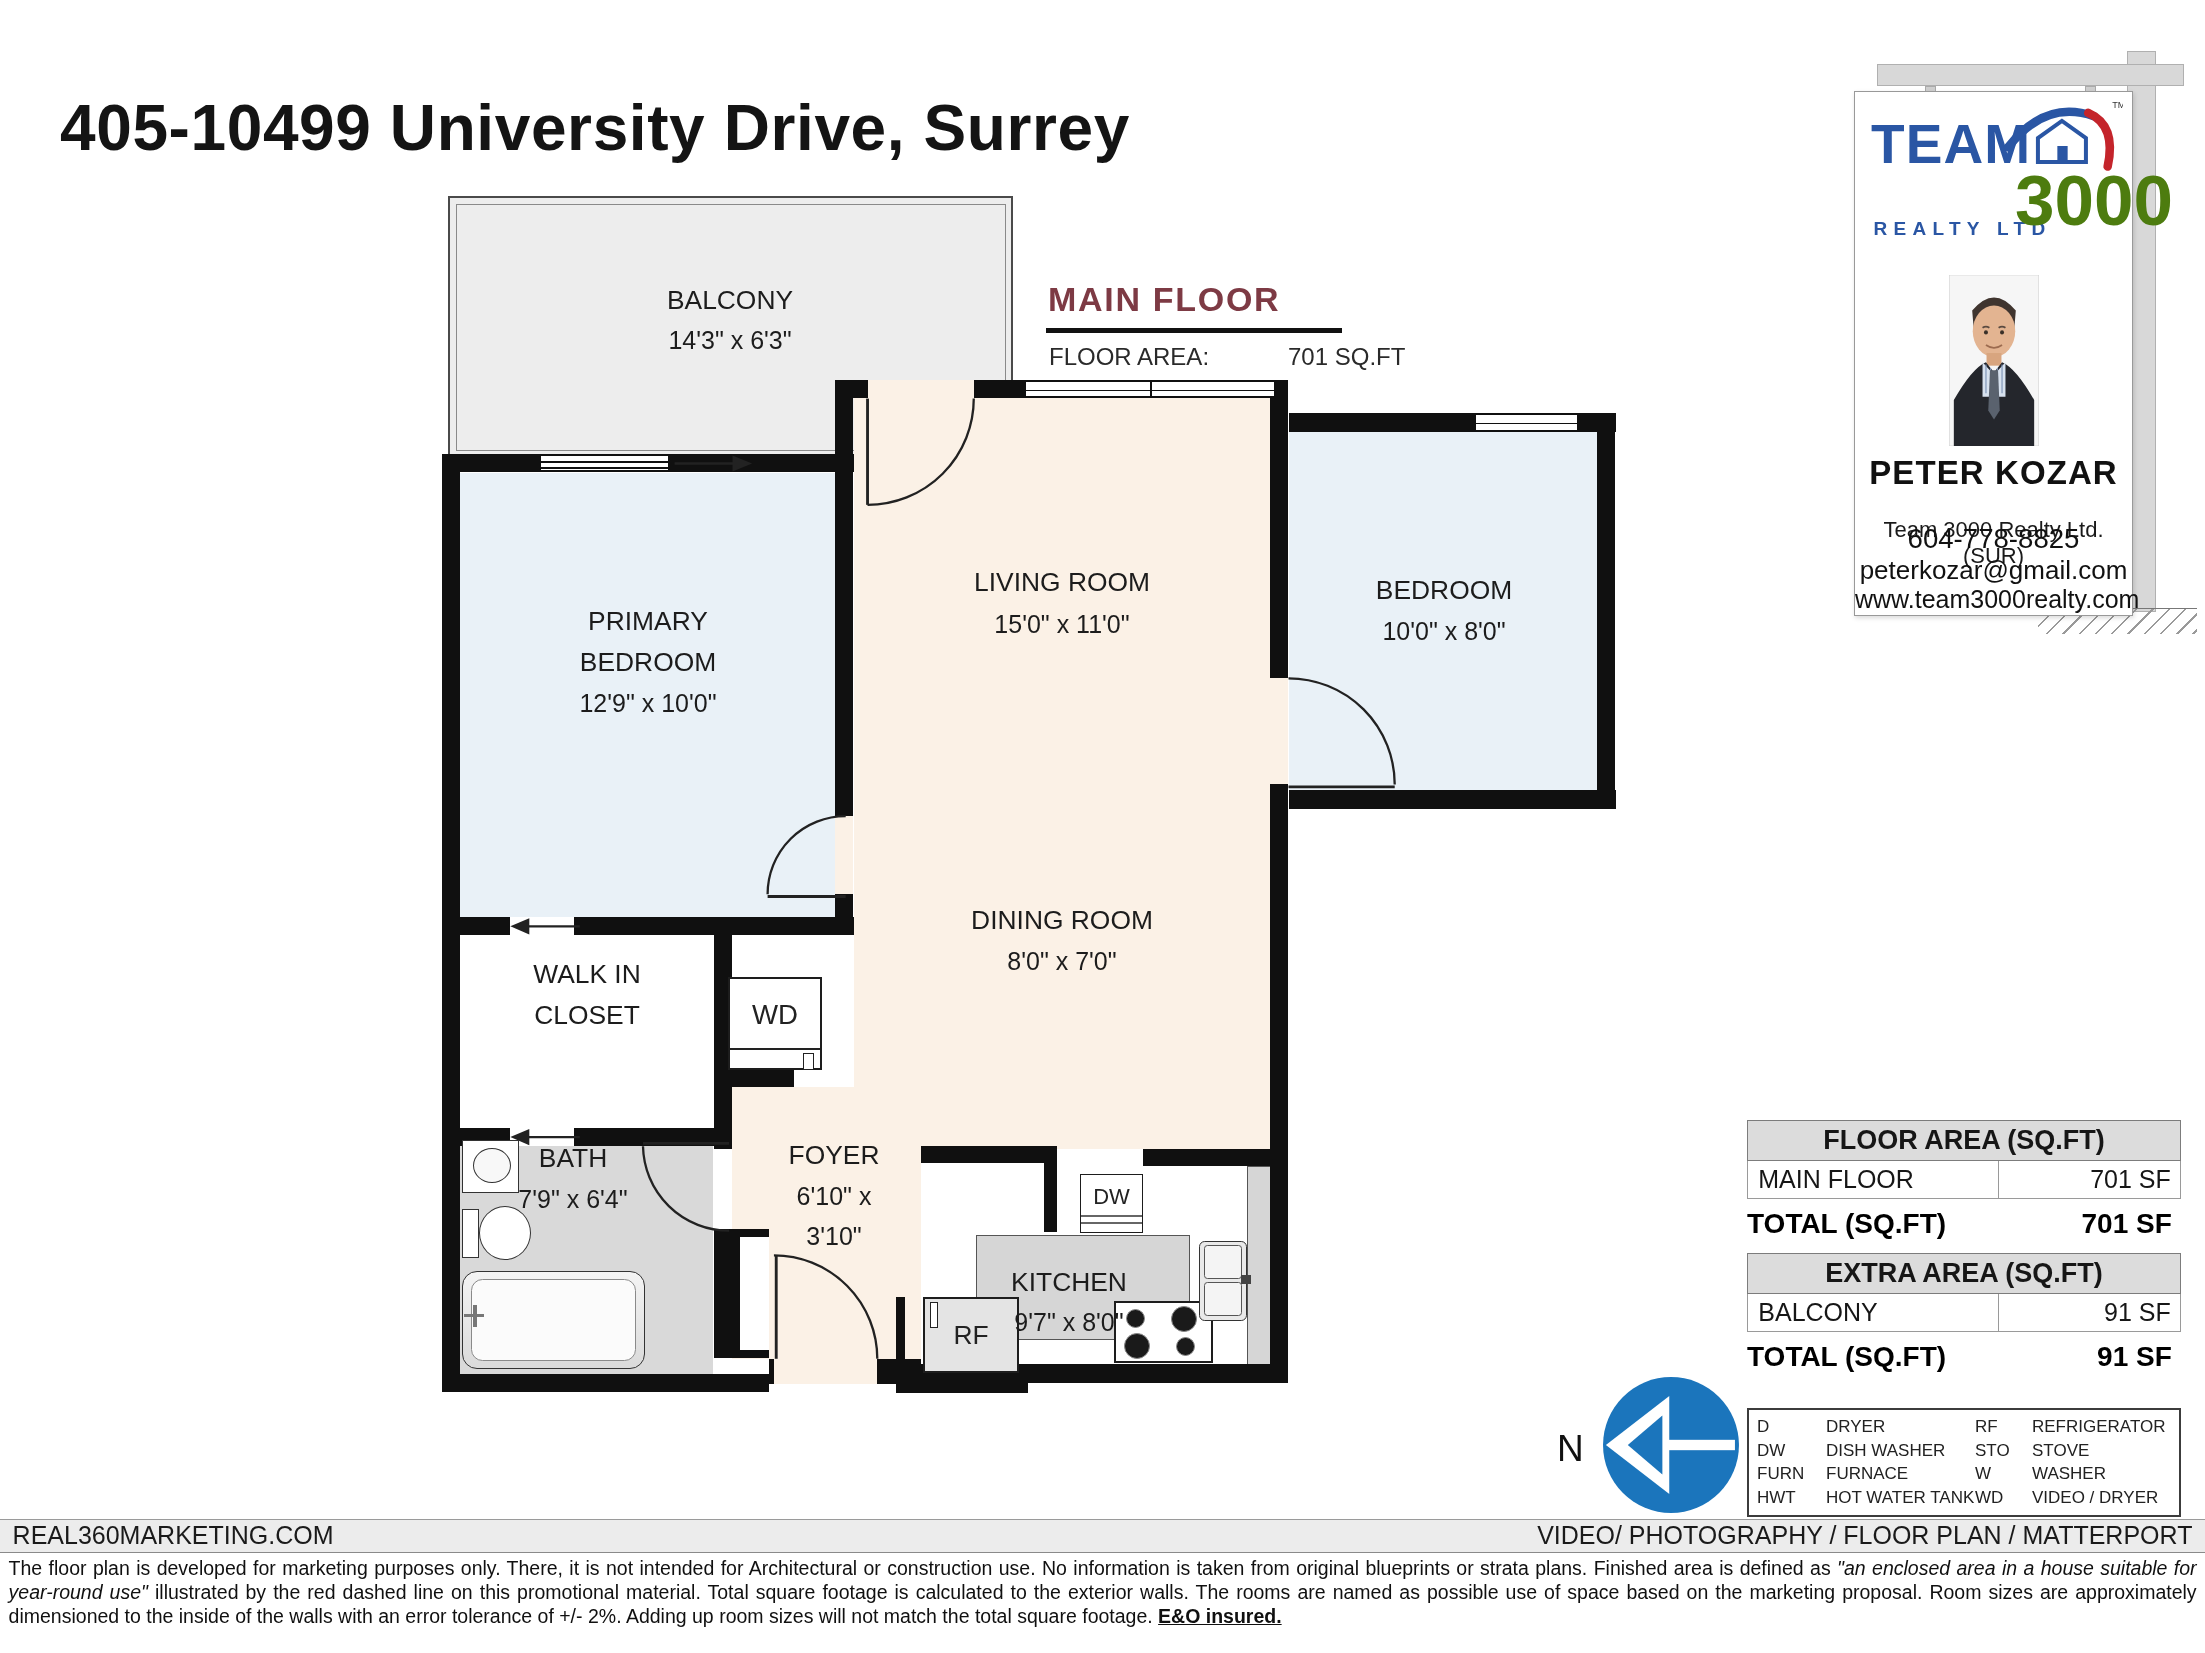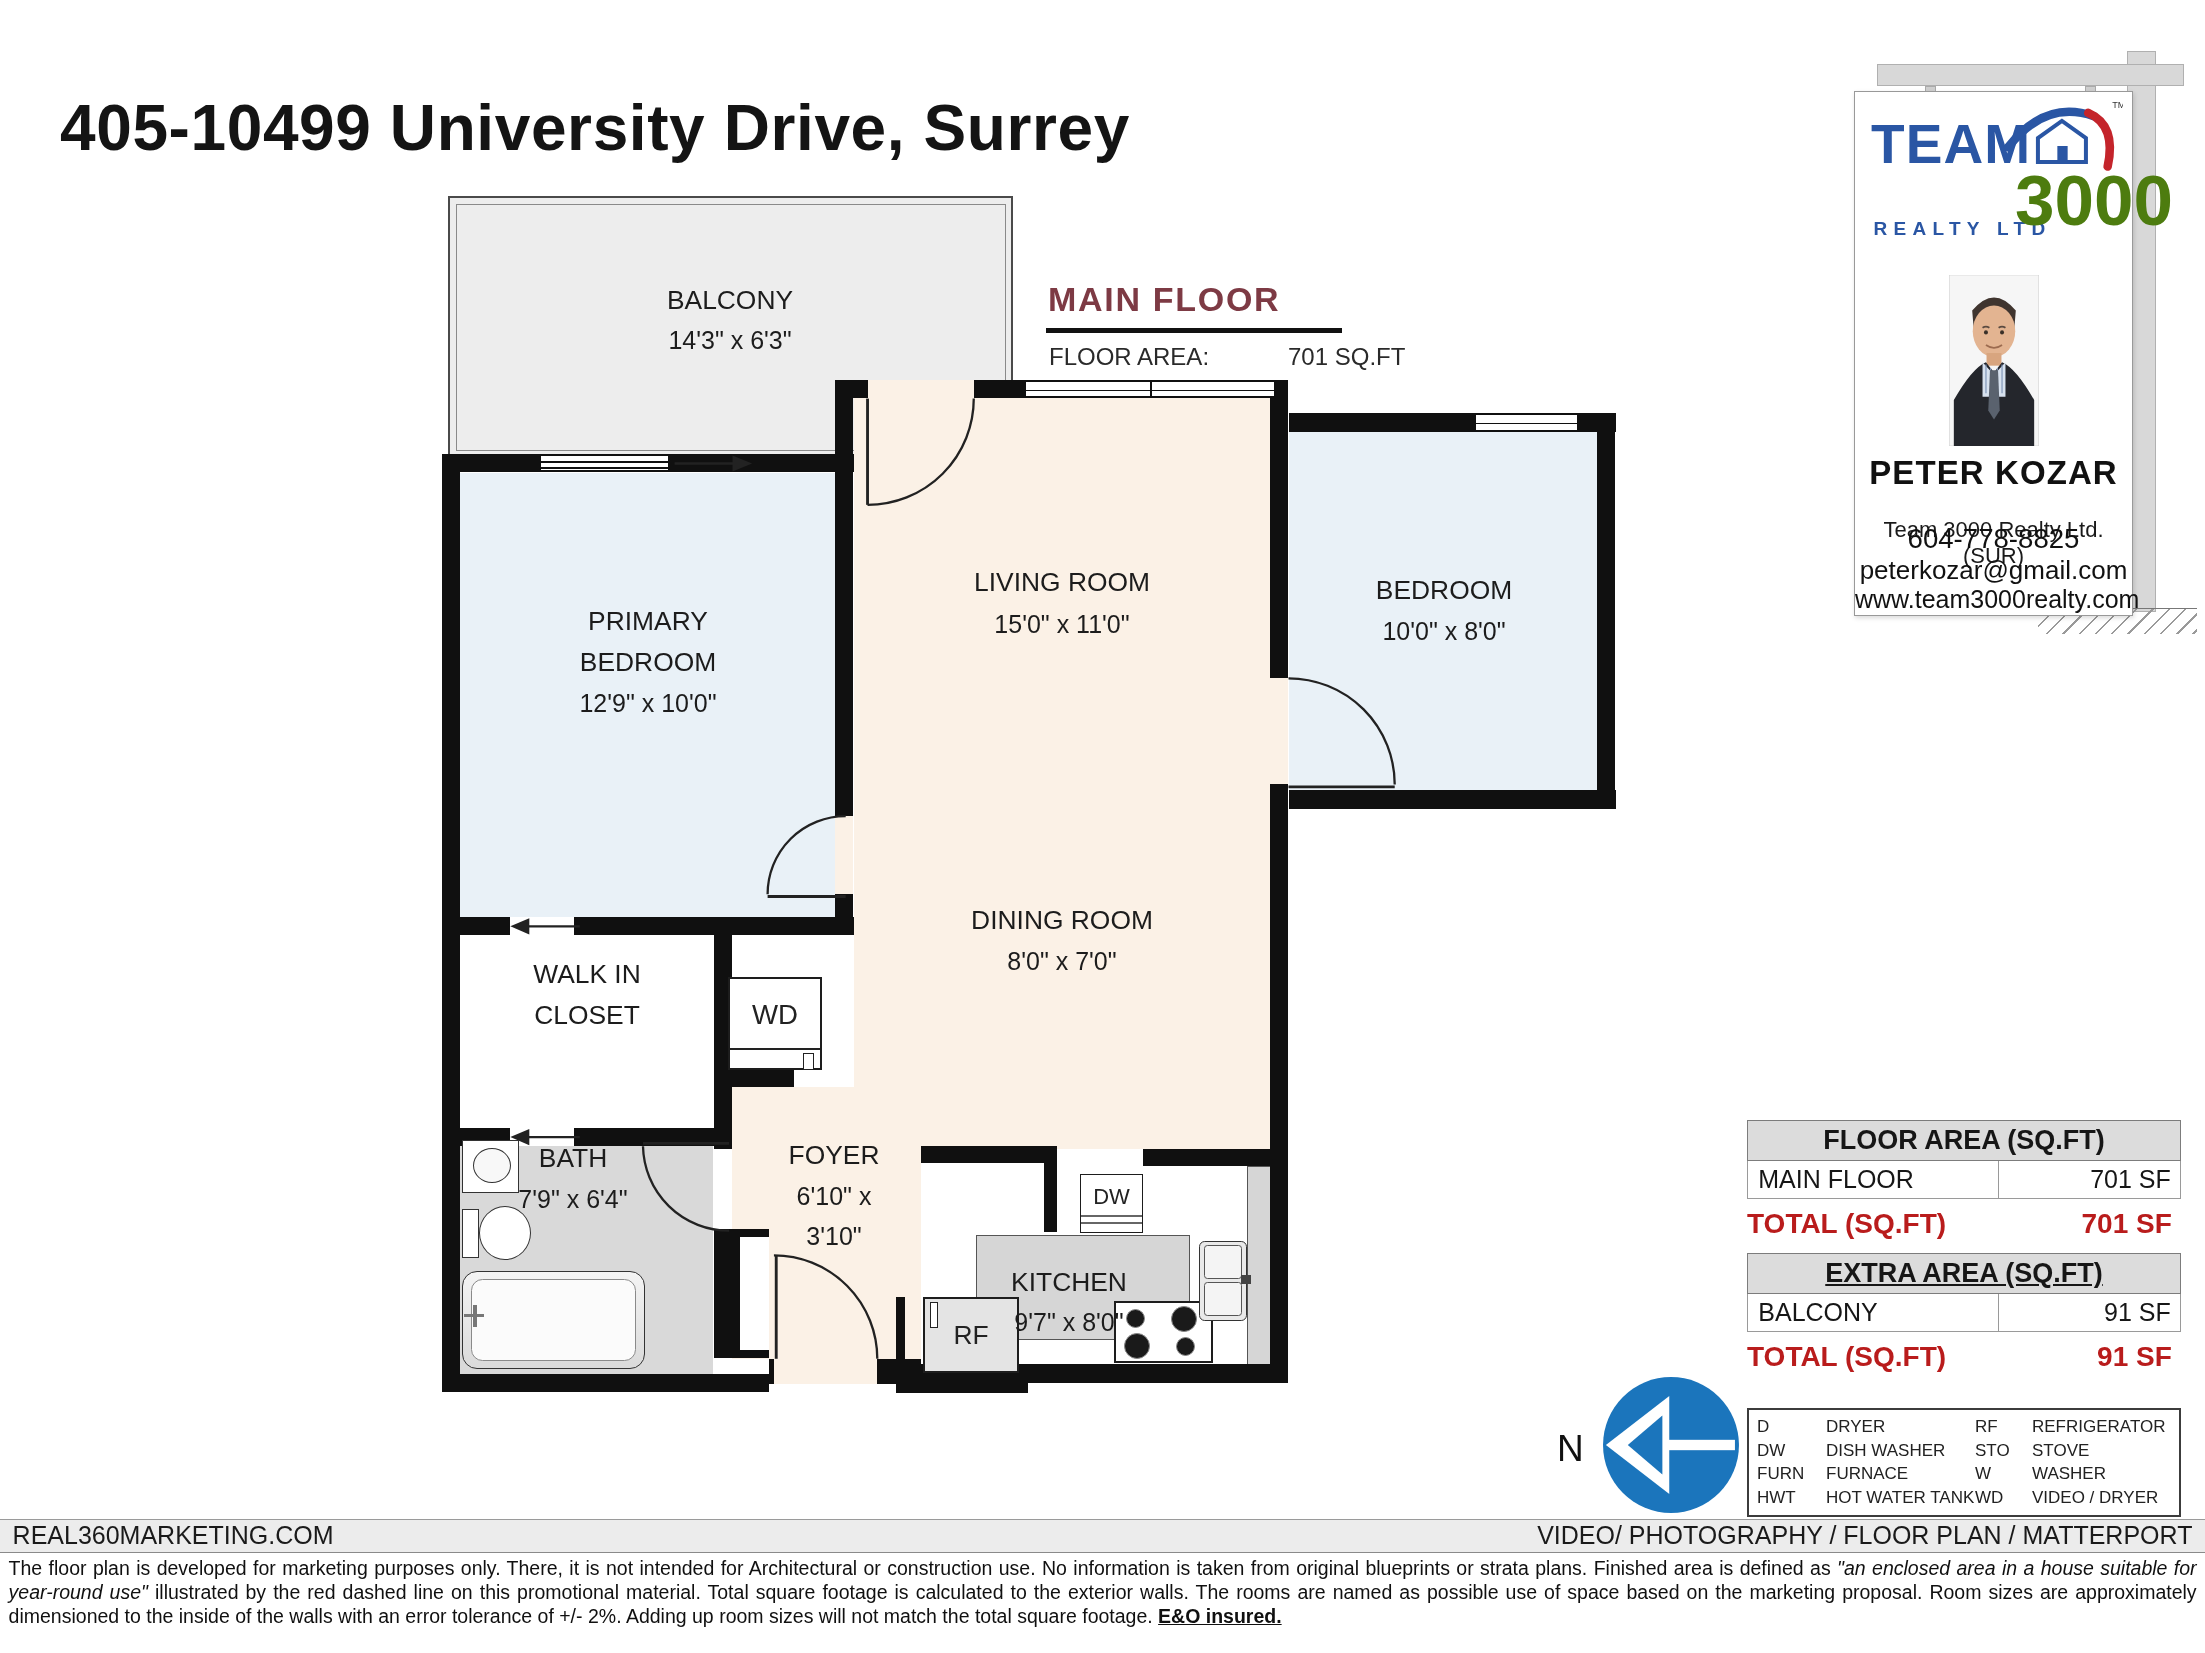--- a/index.html
+++ b/index.html
@@ -29,21 +29,21 @@
               box-shadow:1.1px 1.7px 4.6px rgba(0,0,0,.15);}
   .sign-text{position:absolute;left:0;width:277px;text-align:center;}
   
   .tbl-header{position:absolute;left:1747px;width:434px;height:41px;background:#dcdcdc;border:1.1px solid #7c7c7c;
               box-sizing:border-box;display:flex;align-items:center;justify-content:center;
               font-size:27px;font-weight:600;color:#161616;}
   .tbl-row{position:absolute;left:1747px;width:434px;height:38px;background:#fff;border:0.6px solid #9a9a9a;border-top:none;
            box-sizing:border-box;display:flex;font-size:25px;color:#161616;}
   .tbl-row .c1{flex:1;display:flex;align-items:center;padding-left:10.3px;border-right:0.6px solid #9a9a9a;}
   .tbl-row .c2{width:172px;display:flex;align-items:center;justify-content:flex-end;padding-right:9.2px;}
-  .tbl-total{position:absolute;left:1747px;width:434px;height:37px;display:flex;font-size:28px;font-weight:700;color:#b91c1c;}
+  .tbl-total{position:absolute;left:1747px;width:434px;height:37px;display:flex;font-size:28px;font-weight:700;color:#000000;}
   .tbl-total .c1{flex:1;display:flex;align-items:center;}
   .tbl-total .c2{width:172px;display:flex;align-items:center;justify-content:flex-end;padding-right:9.2px;}
   
   #legend{left:1747px;top:1408px;width:434px;height:109px;border:2.3px solid #3c3c3c;box-sizing:border-box;
           display:grid;grid-template-columns:69px 149px 57px auto;align-content:space-evenly;
           padding:3.4px 8px;font-size:17px;color:#222;}
   #legend div{white-space:nowrap;}
   
   #footer-bar{left:0;top:1519px;width:2205px;height:34px;background:#ececec;
               border-top:1.1px solid #9a9a9a;border-bottom:1.7px solid #8a8a8a;box-sizing:border-box;}
@@ -262,21 +262,21 @@
 <div class="tbl-header" style="top:1120px;">FLOOR AREA (SQ.FT)</div>
 <div class="tbl-row" style="top:1161px;">
   <div class="c1">MAIN FLOOR</div>
   <div class="c2">701 SF</div>
 </div>
 <div class="tbl-total" style="top:1205px;">
   <div class="c1">TOTAL (SQ.FT)</div>
   <div class="c2">701 SF</div>
 </div>
 
-<div class="tbl-header" style="top:1253px;text-decoration:underline;">EXTRA AREA (SQ.FT)</div>
+<div class="tbl-header" style="top:1253px;">EXTRA AREA (SQ.FT)</div>
 <div class="tbl-row" style="top:1294px;">
   <div class="c1">BALCONY</div>
   <div class="c2">91 SF</div>
 </div>
 <div class="tbl-total" style="top:1338px;">
   <div class="c1">TOTAL (SQ.FT)</div>
   <div class="c2">91 SF</div>
 </div>
 
 <div class="abs" id="legend">

